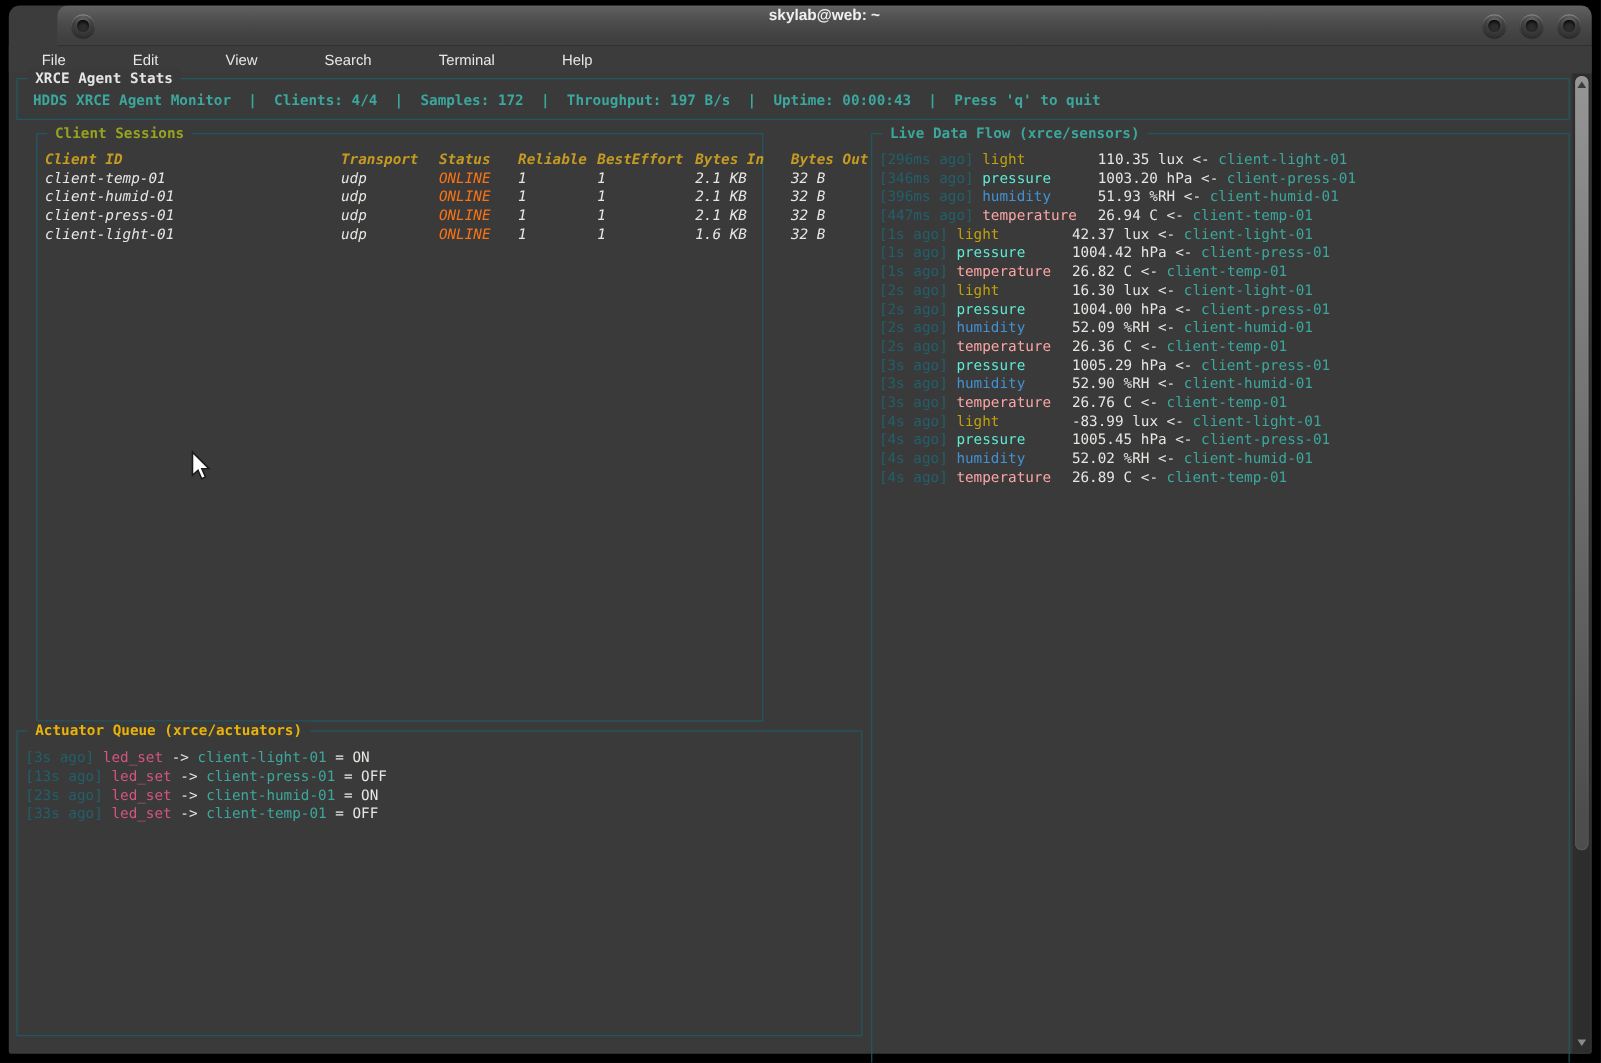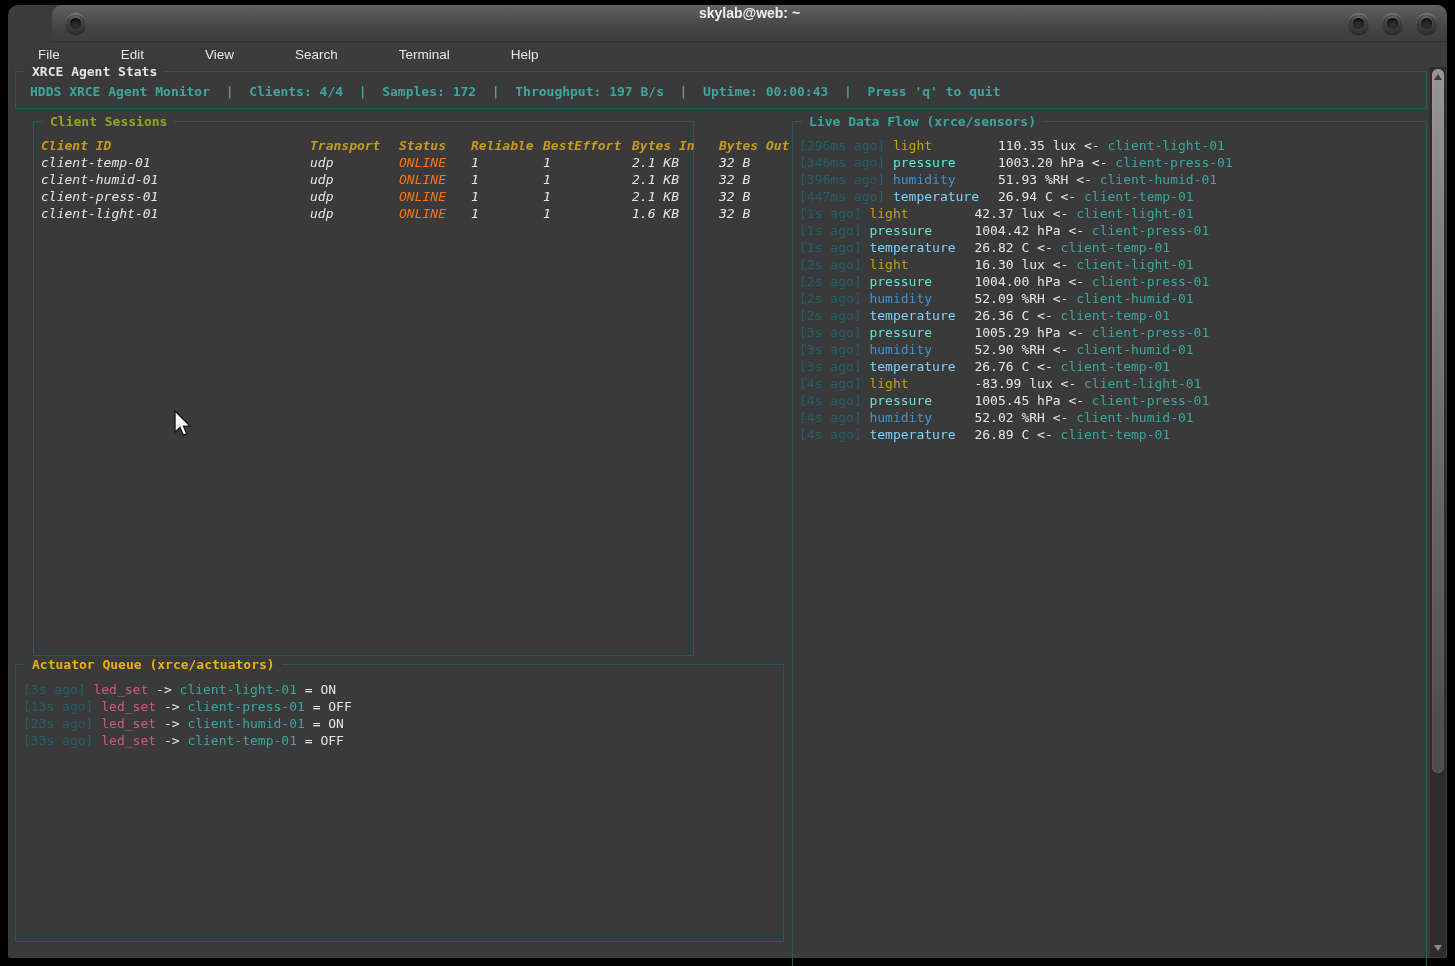--- a/index.html
+++ b/index.html
@@ -69,21 +69,21 @@
   .cell-status { color:#f97316; }
 
   .log-body { padding:15px 0 0 6px; }
   .act-body { padding:16px 0 0 7px; }
   .log-row { height:17px; white-space:pre; }
   .ts     { color:#21606b; }
   .sensor { display:inline-block; width:105px; }
   .c-light       { color:#c2a10c; }
   .c-pressure    { color:#5eead4; }
   .c-humidity    { color:#4291d2; }
-  .c-temperature { color:#7dd3fc; }
+  .c-temperature { color:#fca5a5; }
   .val, .arrow, .eq, .state { color:#e8e6e3; }
   .client { color:#3ba79d; }
   .cmd    { color:#d4567f; }
 
   .cursor { position:absolute; left:170px; top:408px; width:24px; height:30px; }
 </style>
 </head>
 <body>
 
 <div class="screen">

